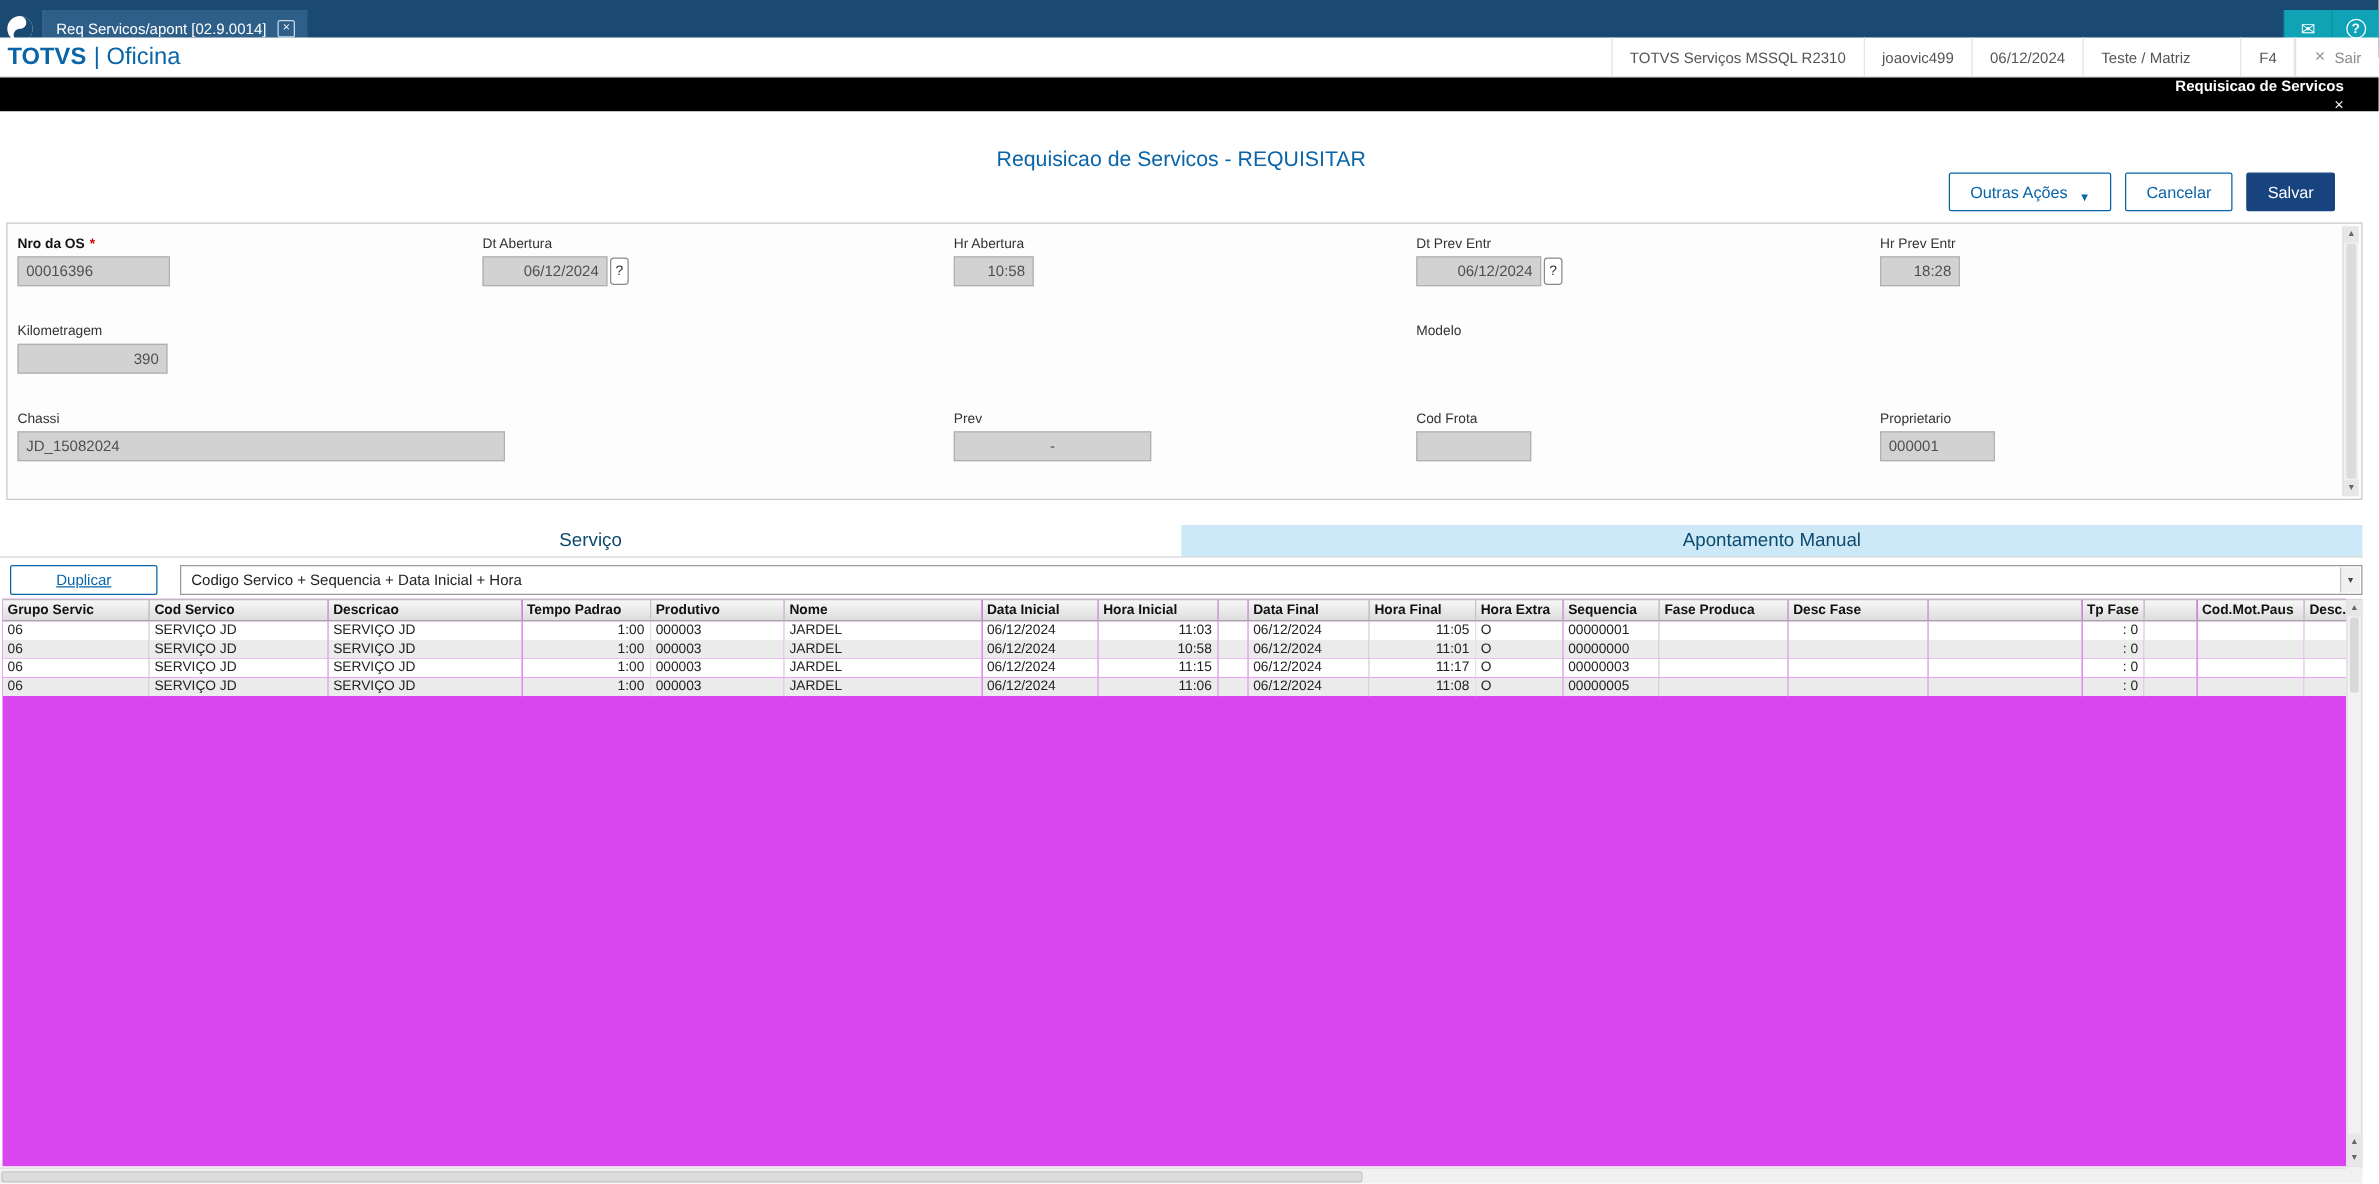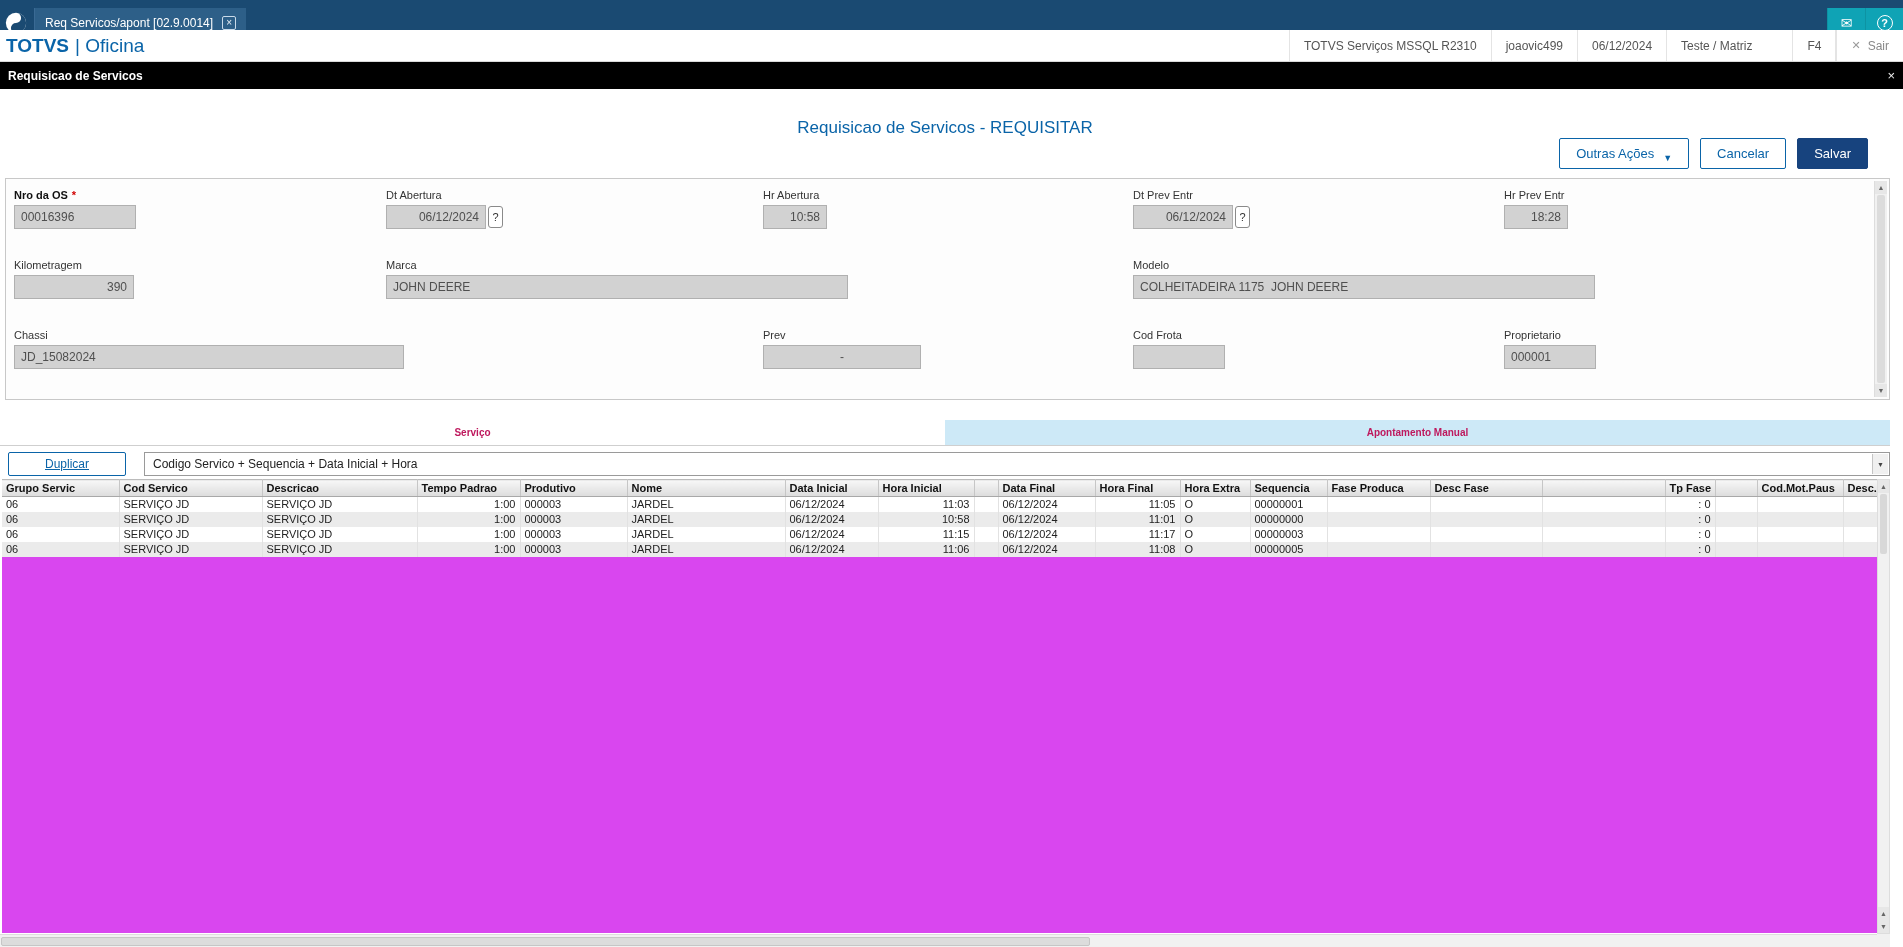--- a/index.html
+++ b/index.html
@@ -51,22 +51,22 @@
     display: flex; align-items: center; padding: 0 14px;
     border-left: 1px solid #e4e4e4; white-space: nowrap;
   }
   .menu-cell.gap { margin-left: 26px; border-right: 1px solid #e4e4e4; }
   .sair-x { color: #9a9a9a; margin-right: 7px; font-size: 11px; }
   .menu-cell[data-name="logout-button"] { color: #8a8a8a; }
 
   
   .blackbar {
     position: absolute; top: 62px; left: 0; right: 0; height: 27px;
-    background: #000; color: #fff; display: flex; align-items: center;
-    padding: 0 8px; font-size: 12px; font-weight: bold;
+    background: #000; color: #fff; display: flex; align-items: flex-end;
+    padding: 0 28px; font-size: 12px; font-weight: bold; flex-direction: column;
   }
   .blackbar-close { margin-left: auto; font-weight: normal; font-size: 13px; color: #eee; }
 
   
   .page-header {
     position: absolute; top: 118px; left: 0; right: 35px; height: 44px;
     display: flex; align-items: center; padding-left: 22px; flex-direction: column;
   }
   .page-title { font-size: 17px; color: #0a64a8; font-weight: normal; }
   .header-buttons { margin-left: auto; display: flex; gap: 11px; }
@@ -110,21 +110,21 @@
   .panel-scroll .scroll-arrow.bottom { position: absolute; bottom: 0; left: 0; right: 0; }
   .panel-scroll .thumb { position: absolute; top: 14px; bottom: 14px; left: 2px; right: 2px; background: #dcdcdc; border-radius: 2px; }
 
   
   .tabs {
     position: absolute; top: 420px; left: 0; right: 13px; height: 26px;
     display: flex; border-bottom: 1px solid #cfcfcf;
   }
   .tab {
     flex: 1; display: flex; align-items: center; justify-content: center;
-    font-size: 10px; font-weight: bold; color: #be185d; background: #fff; cursor: pointer;
+    font-size: 15px; font-weight: normal; color: #0c4a6e; background: #fff; cursor: pointer;
   }
   .tab.active { background: #cde9f7; }
 
   
   .grid-toolbar {
     position: absolute; top: 452px; left: 8px; right: 13px; height: 24px; display: flex;
   }
   .btn-duplicar {
     width: 118px; height: 24px; border: 1px solid #0a64a8; border-radius: 2px;
     background: #fff; color: #0a64a8; font-size: 12px; text-decoration: underline;
@@ -271,28 +271,23 @@
   <div class="field" style="left:1498px;top:10px" data-name="field-hr-prev-entr">
     <label data-name="hr-prev-entr-label">Hr Prev Entr</label>
     <input class="ta-r" style="width: 64px;" readonly="" data-name="hr-prev-entr-input" value="18:28">
   </div>
 
   <div class="field" style="left:8px;top:80px" data-name="field-kilometragem">
     <label data-name="kilometragem-label">Kilometragem</label>
     <input class="ta-r" style="width: 120px;" readonly="" data-name="kilometragem-input" value="390">
   </div>
 
-  <div class="field" style="left:380px;top:80px" data-name="field-marca">
-    <label data-name="marca-label">Marca</label>
-    <input style="width: 462px;" readonly="" data-name="marca-input" value="JOHN DEERE">
-  </div>
 
   <div class="field" style="left:1127px;top:80px" data-name="field-modelo">
     <label data-name="modelo-label">Modelo</label>
-    <input style="width: 462px;" readonly="" data-name="modelo-input" value="COLHEITADEIRA 1175  JOHN DEERE">
   </div>
 
   <div class="field" style="left:8px;top:150px" data-name="field-chassi">
     <label data-name="chassi-label">Chassi</label>
     <input style="width: 390px;" readonly="" data-name="chassi-input" value="JD_15082024">
   </div>
 
   <div class="field" style="left:757px;top:150px" data-name="field-placa">
     <label data-name="placa-label">Prev</label>
     <input class="ta-c" style="width: 158px;" readonly="" data-name="placa-input" value="-">

